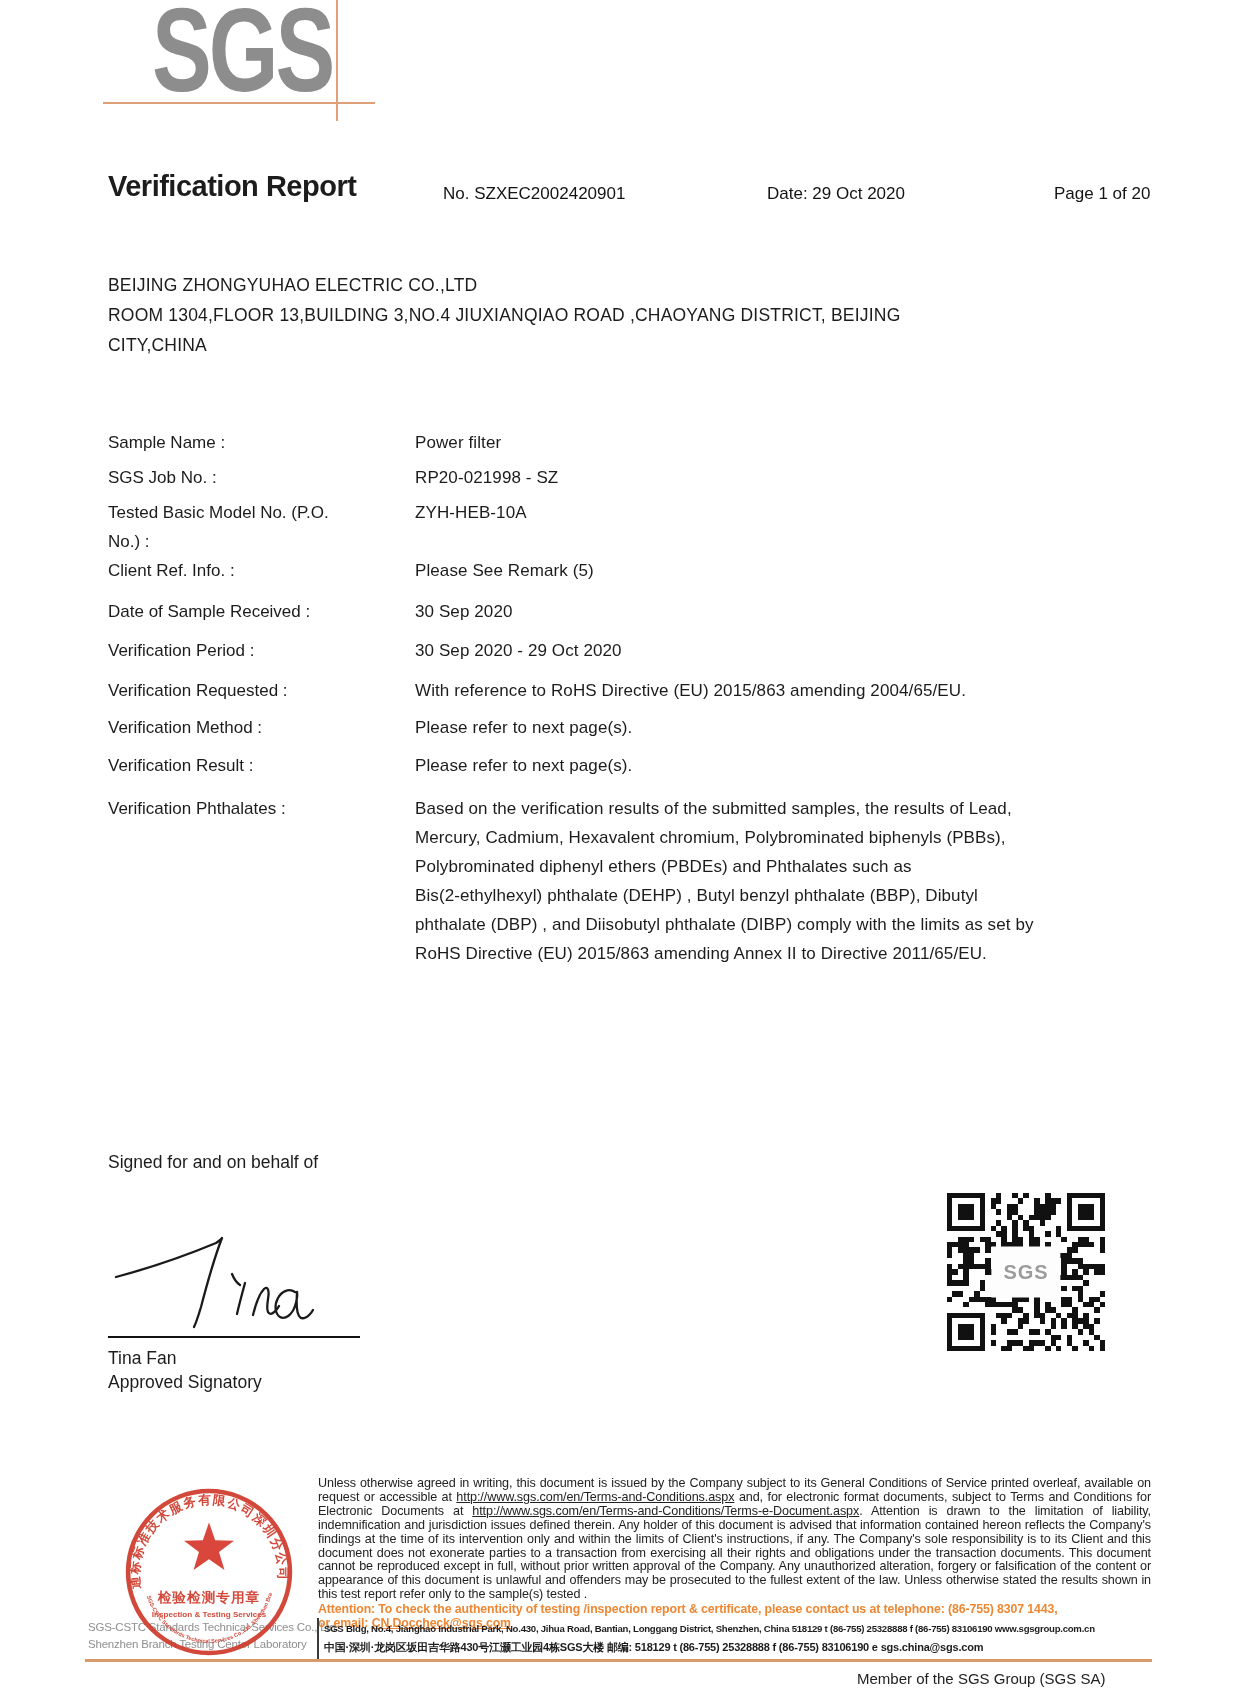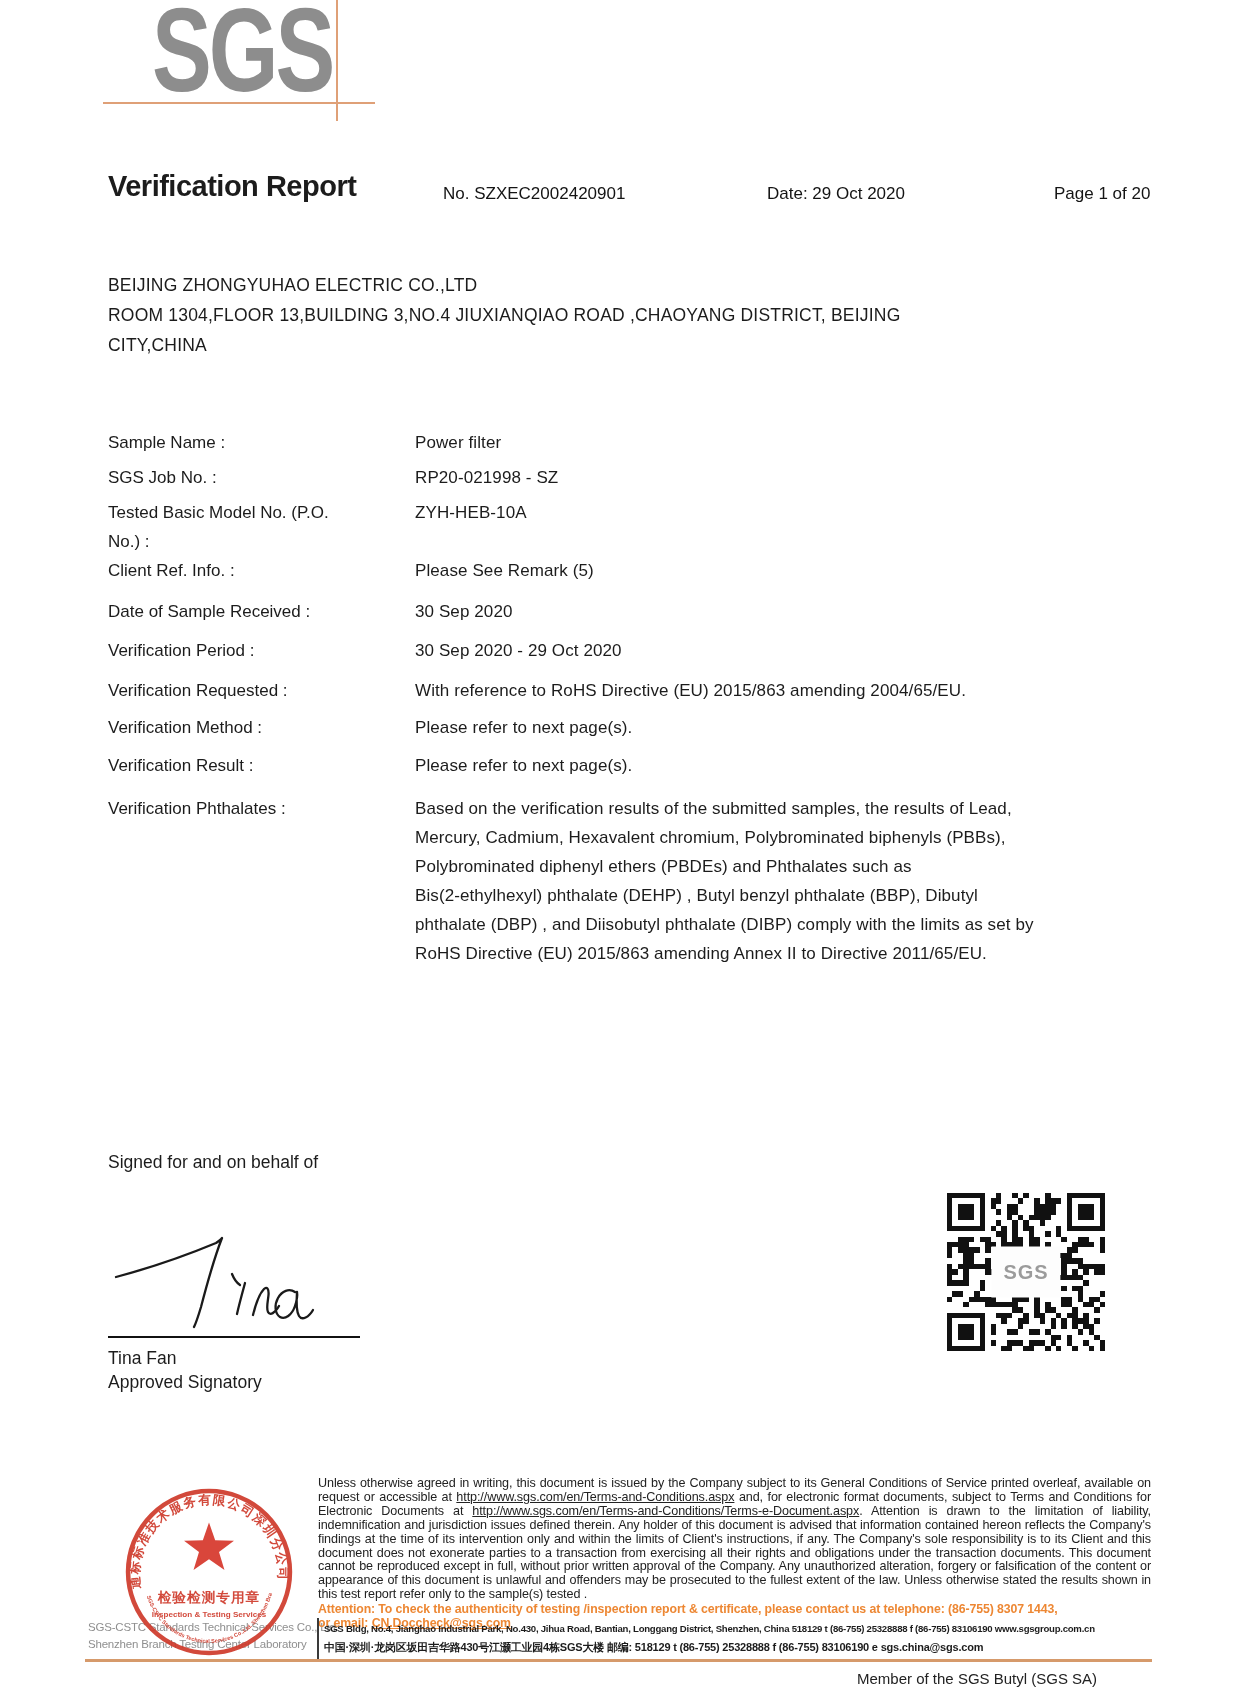--- a/index.html
+++ b/index.html
@@ -433,15 +433,15 @@
 or email: <u>CN.Doccheck@sgs.com</u></div>
   </div>
 
   <div class="foot-div"></div>
   <div class="addr">
     <div class="en">SGS Bldg, No.4, Jianghao Industrial Park, No.430, Jihua Road, Bantian, Longgang District, Shenzhen, China 518129   t (86-755) 25328888   f (86-755) 83106190   www.sgsgroup.com.cn</div>
     <div class="cn">中国·深圳·龙岗区坂田吉华路430号江灏工业园4栋SGS大楼   邮编: 518129   t (86-755) 25328888   f (86-755) 83106190   e  sgs.china@sgs.com</div>
   </div>
 
   <div class="foot-rule"></div>
-  <div class="member">Member of the SGS Butyl (SGS SA)</div>
+  <div class="member">Member of the SGS Group (SGS SA)</div>
 
 </div>
 
 </body></html>

